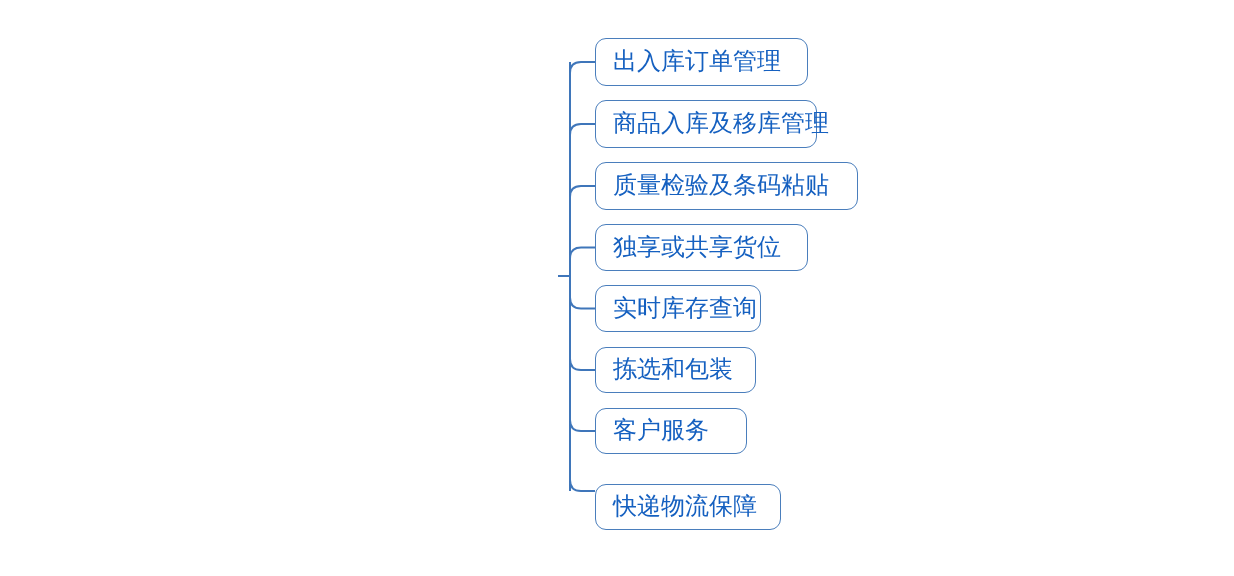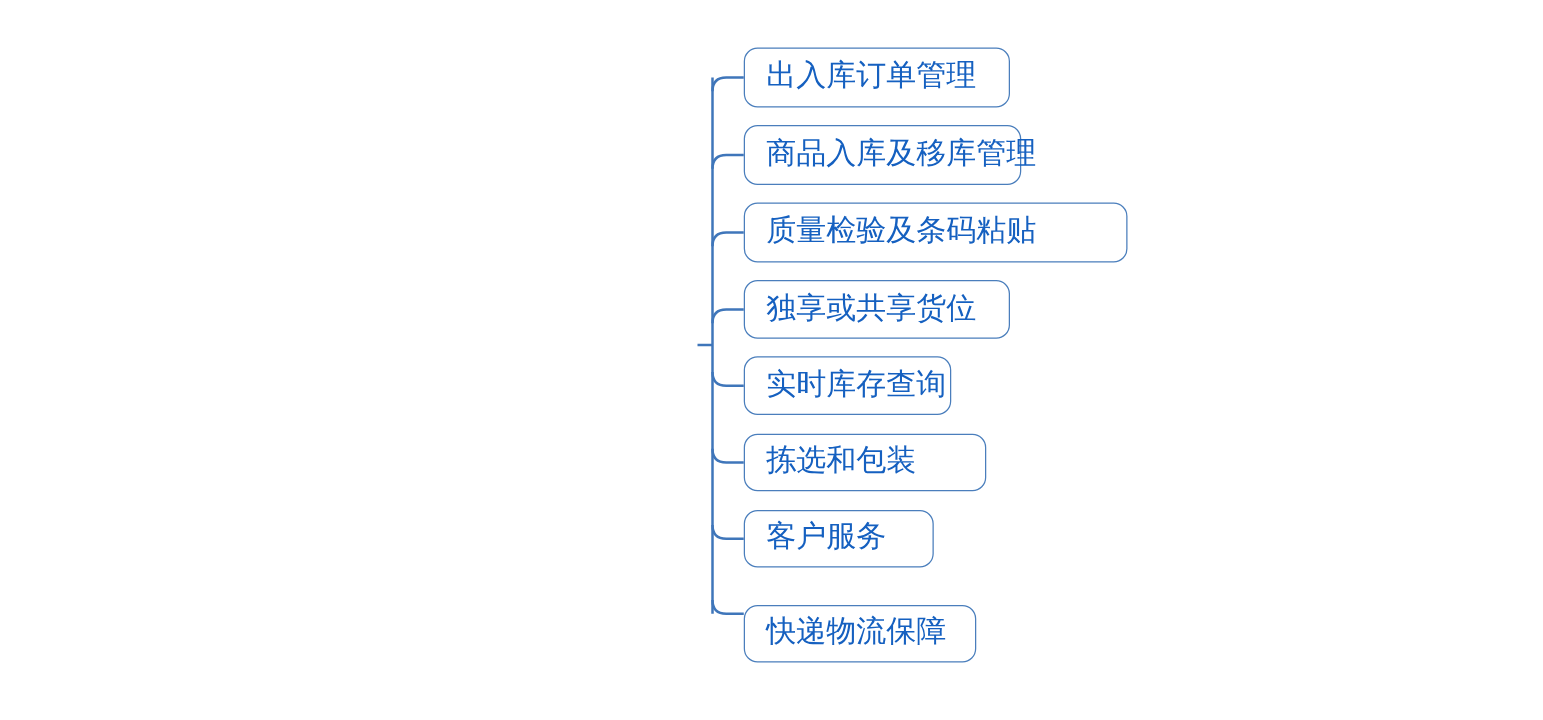--- a/index.html
+++ b/index.html
@@ -76,30 +76,30 @@
     </svg>
 
 
   <div id="branch-container">
       <div class="node node-branch" style="left: 595px; top: 38px; width: 213px; height: 48px;">
         <span class="node-label">出入库订单管理</span>
       </div>
       <div class="node node-branch" style="left: 595px; top: 100px; width: 222px; height: 48px;">
         <span class="node-label">商品入库及移库管理</span>
       </div>
-      <div class="node node-branch" style="left: 595px; top: 162px; width: 307px; height: 48px;">
+      <div class="node node-branch" style="left: 595px; top: 162px; width: 263px; height: 48px;">
         <span class="node-label">质量检验及条码粘贴</span>
       </div>
       <div class="node node-branch" style="left: 595px; top: 224px; width: 213px; height: 47px;">
         <span class="node-label">独享或共享货位</span>
       </div>
       <div class="node node-branch" style="left: 595px; top: 285px; width: 166px; height: 47px;">
         <span class="node-label">实时库存查询</span>
       </div>
-      <div class="node node-branch" style="left: 595px; top: 347px; width: 194px; height: 46px;">
+      <div class="node node-branch" style="left: 595px; top: 347px; width: 161px; height: 46px;">
         <span class="node-label">拣选和包装</span>
       </div>
       <div class="node node-branch" style="left: 595px; top: 408px; width: 152px; height: 46px;">
         <span class="node-label">客户服务</span>
       </div>
       <div class="node node-branch" style="left: 595px; top: 484px; width: 186px; height: 46px; font-family: Liberation Serif, serif;">
         <span class="node-label">快递物流保障</span>
       </div>
     </div>
 

